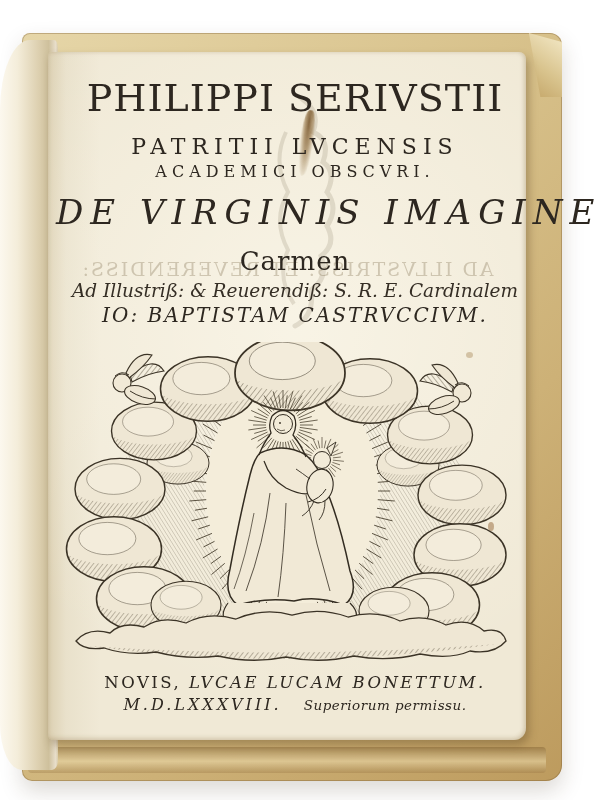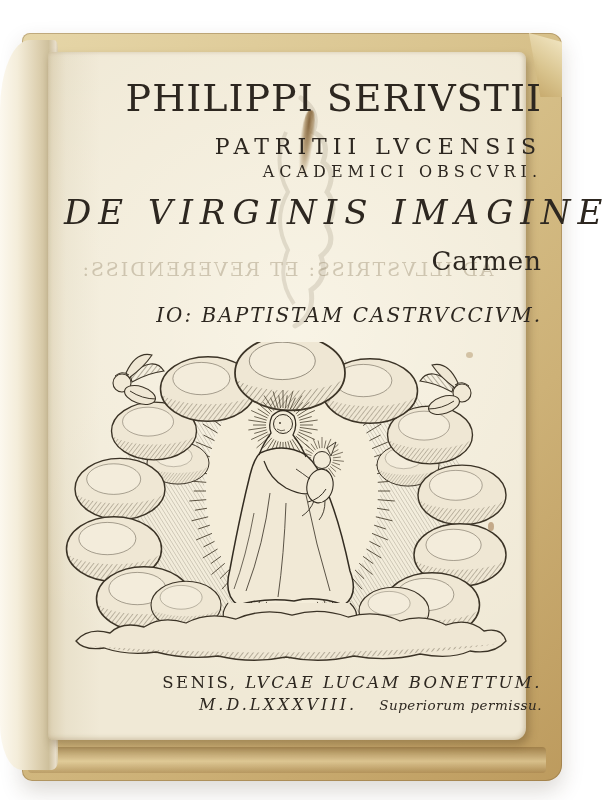--- a/index.html
+++ b/index.html
@@ -30,21 +30,21 @@
 
   
   .page{position:absolute;left:48px;top:52px;width:478px;height:688px;color:var(--ink);
     background:
       radial-gradient(ellipse 130% 90% at 52% 40%, rgba(255,252,242,.55), rgba(255,252,242,0) 60%),
       linear-gradient(90deg,#dcd0b2 0,#e9e1cb 18px,var(--page) 52px),
       var(--page);
     border-radius:4px 7px 12px 5px;
     box-shadow:3px 5px 9px rgba(95,72,38,.38), inset -2px 0 4px rgba(150,125,80,.25), inset 0 -2px 5px rgba(150,125,80,.2);}
 
-  .tp{position:absolute;left:16px;width:100%;text-align:right;white-space:nowrap}
+  .tp{position:absolute;left:8px;width:100%;text-align:center;white-space:nowrap}
   .t-author{top:24px;font-size:38px;letter-spacing:1px}
   .t-rank{top:82px;font-size:22px;letter-spacing:6px}
   .t-academy{top:110px;font-size:16px;letter-spacing:5px}
   .t-work{top:140px;font-size:34px;font-style:italic;letter-spacing:7px}
   .t-subtitle{top:172px;font-size:12px;font-style:italic;letter-spacing:4px;font-weight:bold;color:#3a332a}
   .t-genre{top:194px;font-size:26px;letter-spacing:1px}
   .t-dedication{top:228px;font-size:18.5px;font-style:italic;color:var(--script-ink)}
   .t-dedicatee{top:251px;font-size:20px;font-style:italic;letter-spacing:2px}
   .imprint-1{top:621px;font-size:16.5px;letter-spacing:2.5px}
   .imprint-1 .pub{font-style:italic}
@@ -85,20 +85,21 @@
     <div class="stain"></div>
     <div class="fox" style="left:418px;top:300px;width:7px;height:6px"></div>
     <div class="fox" style="left:96px;top:560px;width:5px;height:5px"></div>
     <div class="fox" style="left:440px;top:470px;width:6px;height:9px;background:rgba(140,90,40,.45)"></div>
 
     <div class="tp t-author">PHILIPPI SERIVSTII</div>
     <div class="tp t-academy">ACADEMICI OBSCVRI.</div>
     <div class="tp t-rank">PATRITII LVCENSIS</div>
     <div class="tp t-work">DE VIRGINIS IMAGINE</div>
     <div class="tp t-genre">Carmen</div>
+    <div class="tp t-dedication">Ad Illustriß: &amp; Reuerendiß: S. R. E. Cardinalem</div>
     <div class="tp t-dedicatee">IO: BAPTISTAM CASTRVCCIVM.</div>
 
     <svg class="woodcut" viewBox="0 0 460 318">
       <defs>
         <pattern id="ht" width="4" height="4" patternUnits="userSpaceOnUse" patternTransform="rotate(38)">
           <line x1="0" y1="0" x2="0" y2="4" stroke="#4a4130" stroke-width="0.8"></line>
         </pattern>
         <pattern id="ht2" width="3.2" height="3.2" patternUnits="userSpaceOnUse" patternTransform="rotate(-32)">
           <line x1="0" y1="0" x2="0" y2="3.2" stroke="#463e2e" stroke-width="0.7"></line>
         </pattern>
@@ -349,21 +350,21 @@
           <path d="M8,0 Q26,-10 31,2 Q20,7 8,3 Z" fill="url(#ht)" stroke-width="1"></path>
           <circle r="8.5" fill="#f1e9d6" stroke-width="1.1"></circle>
         </g>
       </g>
 
       <path fill="#efe7d4" stroke="#3b3326" stroke-width="1.3" d="M18,298 Q30,284 52,290 Q64,278 86,284 Q104,272 128,280 Q150,268 178,276 Q206,264 234,272 Q262,264 290,274 Q318,266 342,278 Q366,270 388,282 Q410,274 426,288 Q444,284 448,298 Q436,312 412,308 Q392,317 362,311 Q330,319 296,313 Q262,321 228,314 Q194,321 160,313 Q128,317 98,309 Q70,313 46,305 Q26,308 18,298 Z"></path>
       <path d="M30,303 Q230,330 440,301 Q232,317 30,303 Z" fill="url(#ht)" opacity="0.9"></path>
     </svg>
 
     <div class="tp imprint-1">
-      <span>SENIS,</span>
+      <span>NOVIS,</span>
       <span class="pub">LVCAE LUCAM BONETTUM.</span>
     </div>
     <div class="tp imprint-2">
       <span class="year">M.D.LXXXVIII.</span>
       <span class="lic">Superiorum permissu.</span>
     </div>
 
   </div>
 </div>
 

